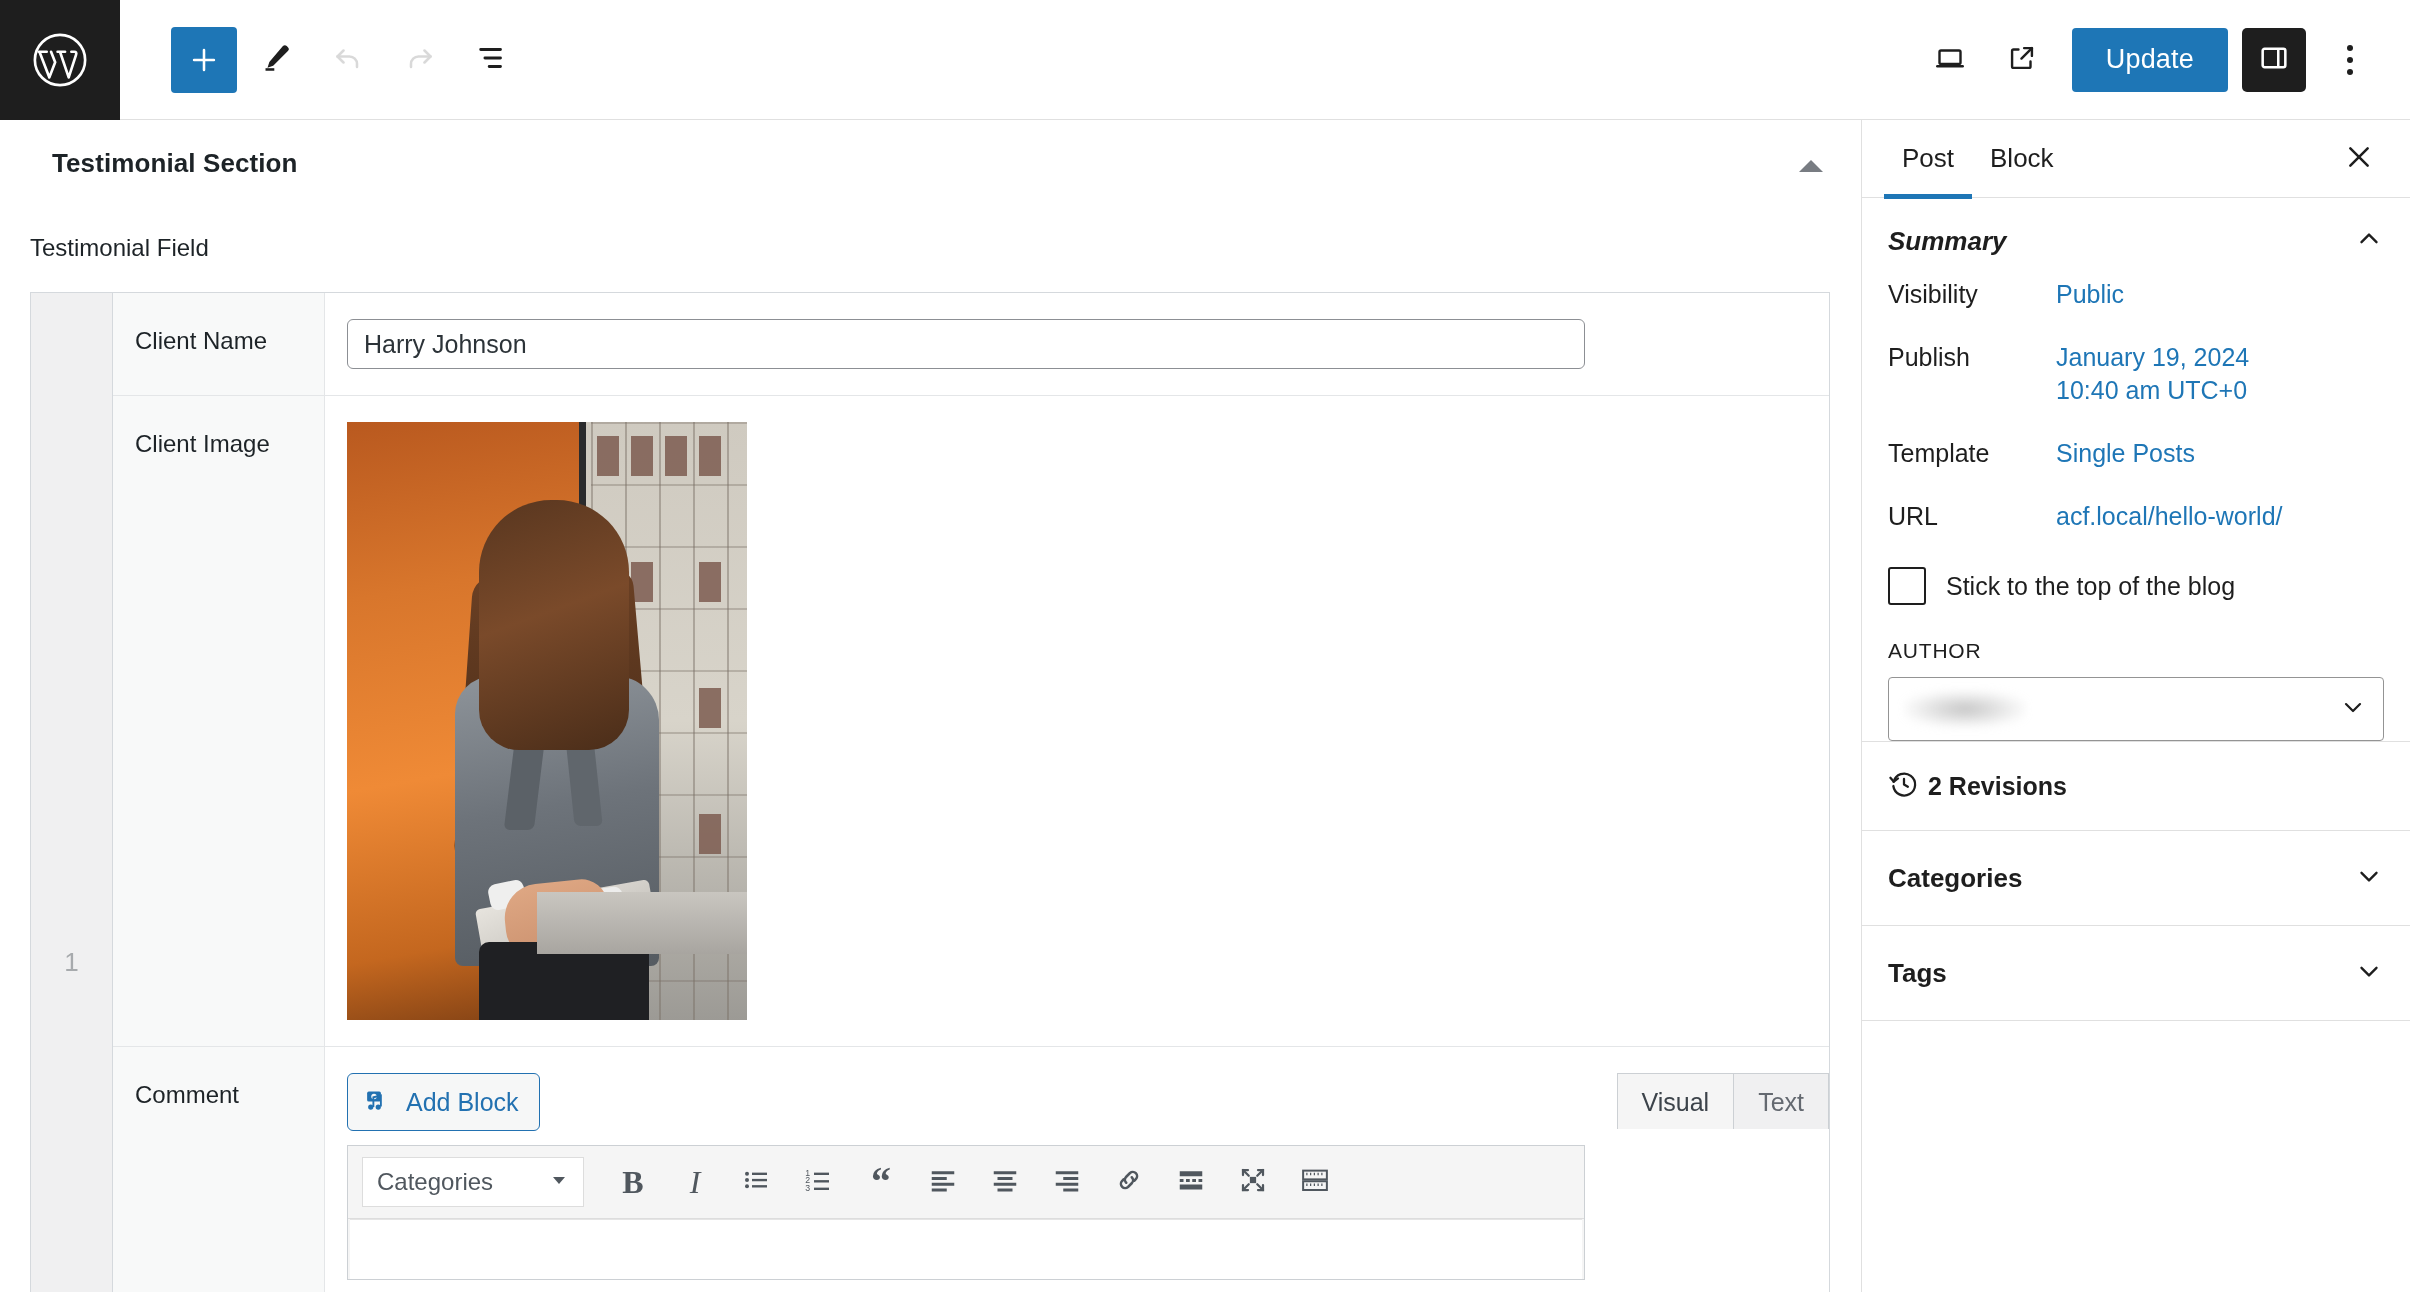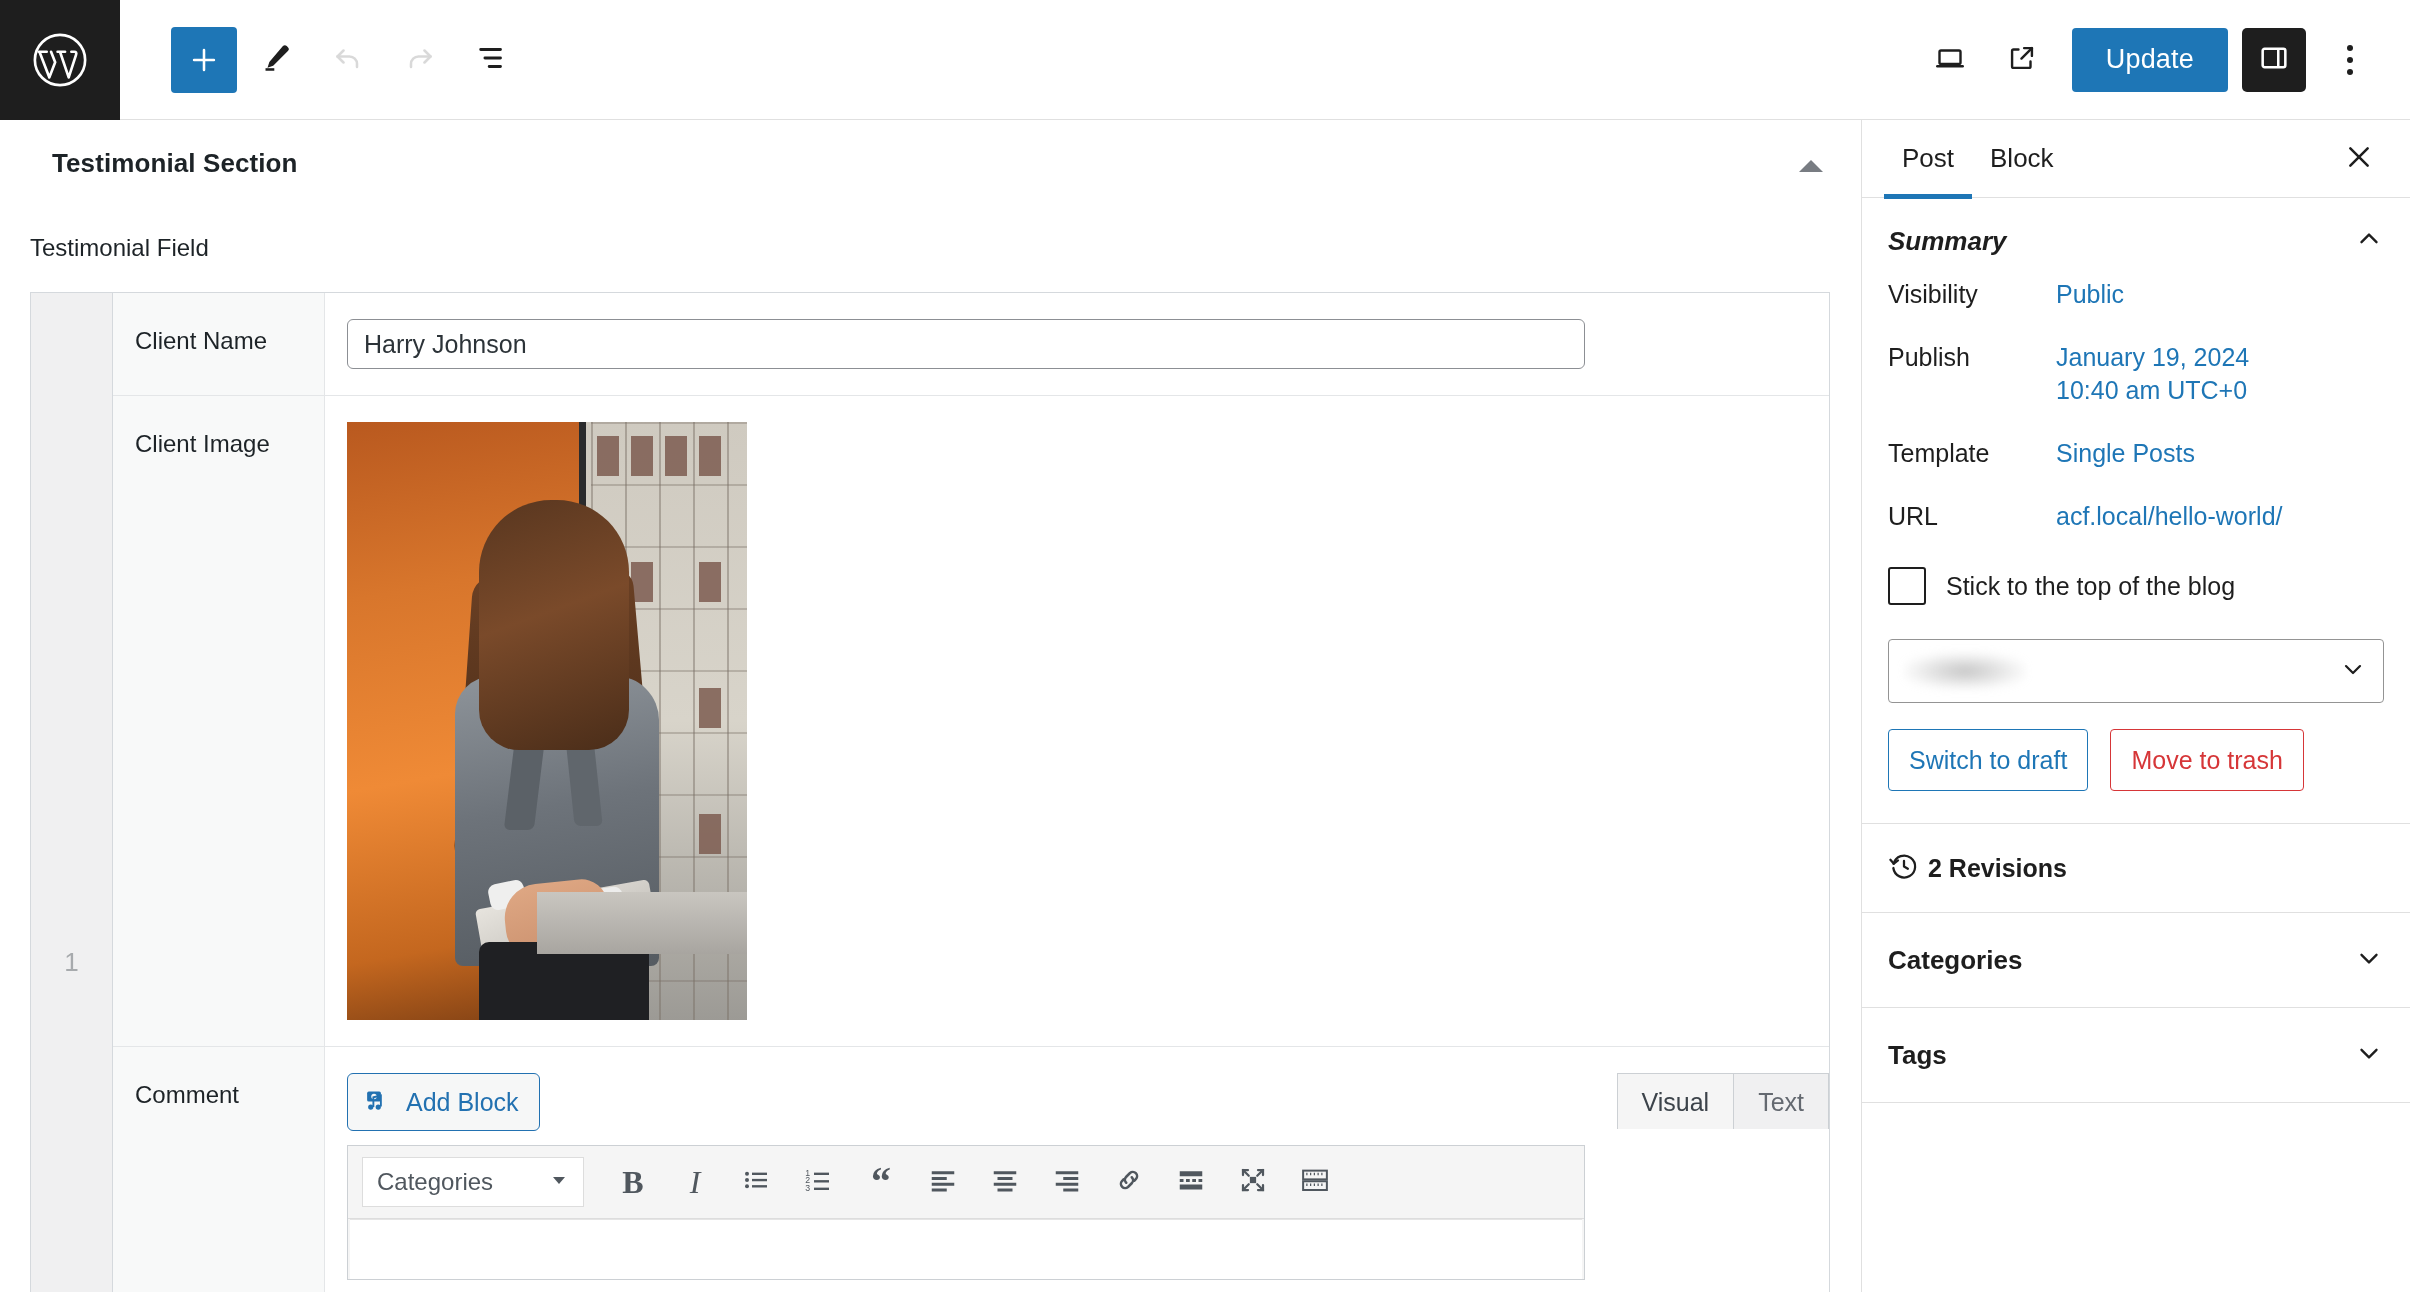--- a/index.html
+++ b/index.html
@@ -804,33 +804,30 @@
       <div class="sb-row-label">URL</div>
       <div class="sb-row-value">acf.local/hello-world/</div>
     </div>
   </div>
 
   <div class="sb-check-row">
     <div class="sb-checkbox"></div>
     <div class="sb-check-label">Stick to the top of the blog</div>
   </div>
 
+  <div class="sb-author-label">AUTHOR</div>
   <div class="sb-select">
     <div class="sb-select-blur"></div>
     <span class="sb-select-caret">
       <svg width="28" height="28" viewBox="0 0 24 24" fill="none" stroke="#1e1e1e" stroke-width="1.9" stroke-linecap="round" stroke-linejoin="round">
         <path d="M6 9.5l6 6 6-6"></path>
       </svg>
     </span>
   </div>
 
-  <div class="sb-actions">
-    <button class="sb-btn-outline">Switch to draft</button>
-    <button class="sb-btn-danger">Move to trash</button>
-  </div>
 
   <div class="sb-revisions">
     <span>
       <svg width="32" height="32" viewBox="0 0 24 24" fill="none" stroke="#1e1e1e" stroke-width="1.7" stroke-linecap="round" stroke-linejoin="round">
         <path d="M4.2 10.3A8.2 8.2 0 1 1 4 13.5"></path>
         <path d="M1.8 7.3l2.6 3 3.1-2.5"></path>
         <path d="M12 8.2v4.2l2.9 1.7"></path>
       </svg>
     </span>
     <span class="sb-revisions-text">2 Revisions</span>

